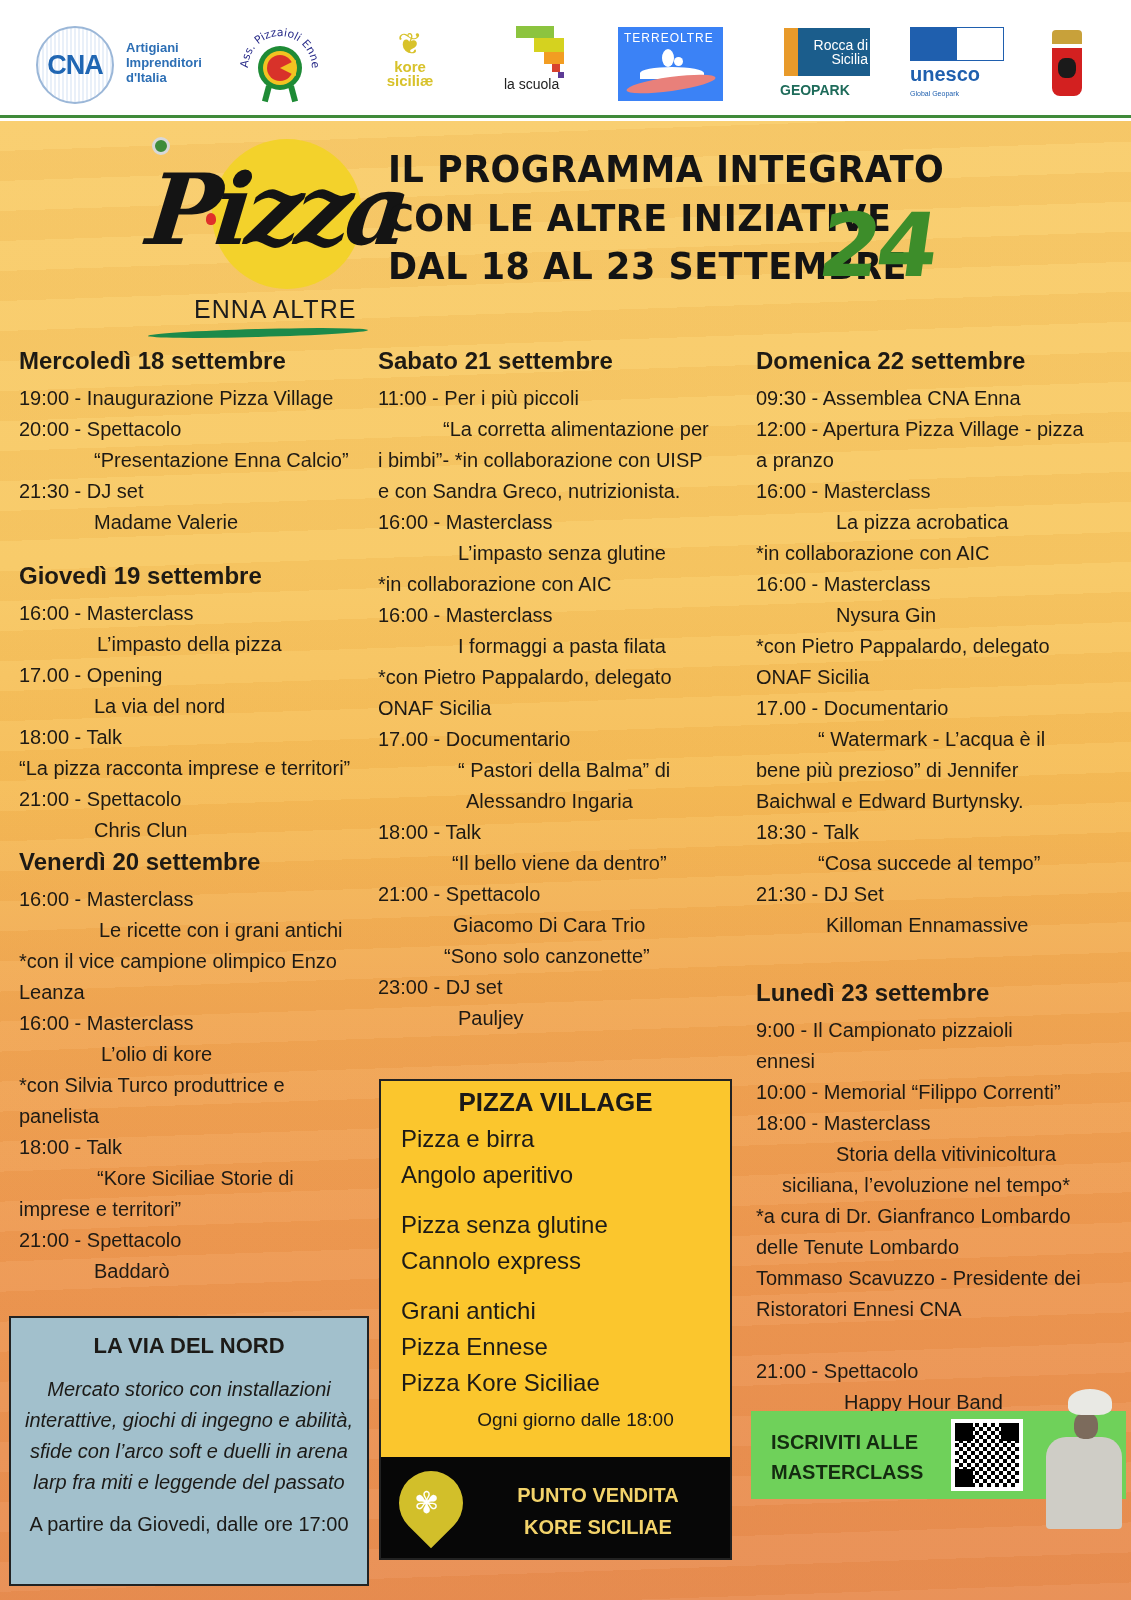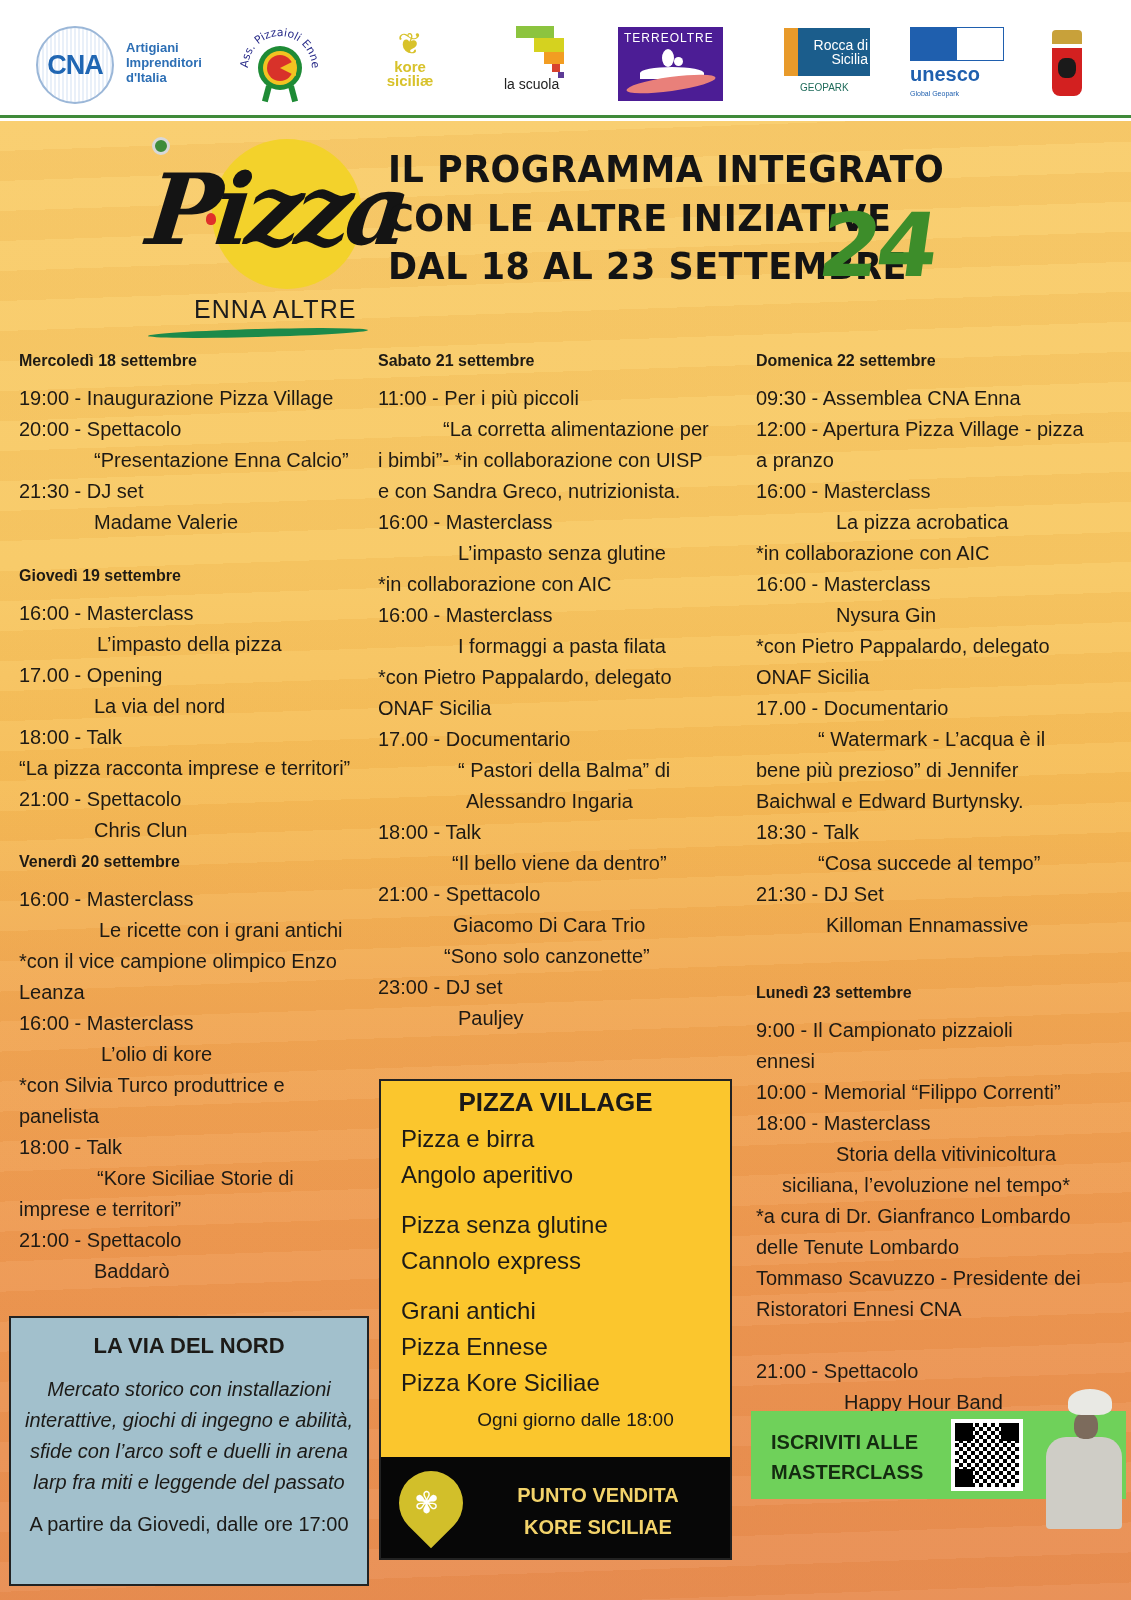--- a/index.html
+++ b/index.html
@@ -32,32 +32,32 @@
   .kore .leaf { font-size: 30px; color: #d8c22b; line-height: 32px; }
   .kore .w { font-size: 15px; font-weight: bold; color: #d8c22b; line-height: 14px; }
   .scuola { left: 504px; top: 26px; width: 80px; height: 80px; }
   .scuola .b1 { position: absolute; left: 12px; top: 0; width: 38px; height: 12px; background: #8cc43f; }
   .scuola .b2 { position: absolute; left: 30px; top: 12px; width: 30px; height: 14px; background: #d5d21f; }
   .scuola .b3 { position: absolute; left: 40px; top: 26px; width: 20px; height: 12px; background: #f29d22; }
   .scuola .b4 { position: absolute; left: 48px; top: 38px; width: 8px; height: 8px; background: #d8422d; }
   .scuola .b5 { position: absolute; left: 54px; top: 46px; width: 6px; height: 6px; background: #5d3b96; }
   .scuola .t { position: absolute; left: 0; top: 50px; font-size: 14px; color: #222; white-space: nowrap; }
   .terre {
-    left: 618px; top: 27px; width: 105px; height: 74px; background: #4c1d95;
+    left: 618px; top: 27px; width: 105px; height: 74px; background: #3b82f6;
   }
   .terre .t { position: absolute; left: 6px; top: 4px; font-size: 12px; color: #fff; letter-spacing: 1px; }
   .terre .hill { position: absolute; left: 8px; top: 50px; width: 90px; height: 14px; border-radius: 50%; background: #e9807a; transform: rotate(-8deg); }
   .terre .tree1 { position: absolute; left: 44px; top: 22px; width: 12px; height: 18px; border-radius: 50%; background: #fff; }
   .terre .tree2 { position: absolute; left: 56px; top: 30px; width: 9px; height: 9px; border-radius: 50%; background: #fff; }
   .terre .white { position: absolute; left: 22px; top: 40px; width: 64px; height: 12px; border-radius: 50% 50% 0 0; background: #fff; }
   .rocca { left: 762px; top: 26px; width: 110px; height: 76px; }
   .rocca .box { position: absolute; left: 22px; top: 2px; width: 86px; height: 48px; background: #1b5d8c; }
   .rocca .or { position: absolute; left: 22px; top: 2px; width: 14px; height: 48px; background: #e89a2a; }
   .rocca .t { position: absolute; left: 40px; top: 12px; font-size: 14px; color: #fff; line-height: 14px; text-align: right; width: 66px; }
-  .rocca .g { position: absolute; left: 38px; top: 56px; font-size: 10px; font-weight: normal; color: #1e6b5a; }
+  .rocca .g { position: absolute; left: 18px; top: 56px; font-size: 14px; font-weight: bold; color: #1e6b5a; }
   .unesco { left: 910px; top: 27px; width: 96px; height: 72px; }
   .unesco .blue { position: absolute; left: 0; top: 0; width: 46px; height: 34px; background: #1f5fae; }
   .unesco .grey { position: absolute; left: 46px; top: 0; width: 48px; height: 34px; border: 1px solid #1f5fae; background: #fff; }
   .unesco .t { position: absolute; left: 0; top: 36px; font-size: 20px; font-weight: bold; color: #1f5fae; }
   .unesco .s { position: absolute; left: 0; top: 63px; font-size: 7px; color: #1f5fae; }
   .crest { left: 1050px; top: 30px; width: 34px; height: 70px; }
   .crest .crown { position: absolute; left: 2px; top: 0; width: 30px; height: 14px; background: #c8a13a; border-radius: 4px 4px 0 0; }
   .crest .shield { position: absolute; left: 2px; top: 18px; width: 30px; height: 48px; background: #d32020; border-radius: 0 0 8px 8px; }
   .crest .eagle { position: absolute; left: 8px; top: 28px; width: 18px; height: 20px; background: #1a1a1a; border-radius: 40%; }
 
@@ -95,21 +95,21 @@
     position: absolute; left: 820px; top: 80px; font-family: "DejaVu Sans", sans-serif; font-weight: bold;
     font-size: 88px; line-height: 90px; color: #3d8d2a; transform: skewX(-8deg); letter-spacing: -4px;
   }
 
   
   .col { position: absolute; top: 228px; font-size: 20px; line-height: 31px; color: #1e1a14; }
   .col.c1 { left: 19px; width: 360px; }
   .col.c2 { left: 378px; width: 370px; }
   .col.c3 { left: 756px; width: 370px; }
   .day { margin-bottom: 0; }
-  .day-title { font-weight: bold; font-size: 16px; line-height: 24px; margin-bottom: 10px; }
+  .day-title { font-weight: bold; font-size: 24px; line-height: 24px; margin-bottom: 10px; }
   .line { white-space: nowrap; }
   .line.it { }
   .ind1 { padding-left: 75px; }
   .ind2 { padding-left: 62px; }
   .ind3 { padding-left: 80px; }
   .ind4 { padding-left: 88px; }
   .ind5 { padding-left: 26px; }
   .ind6 { padding-left: 70px; }
 
   

